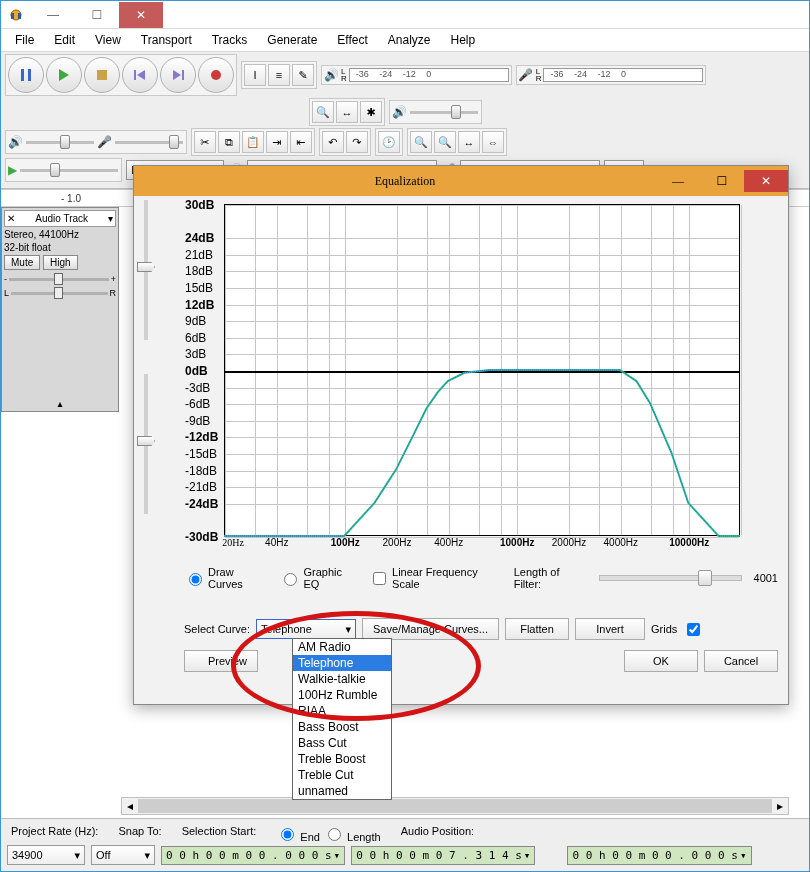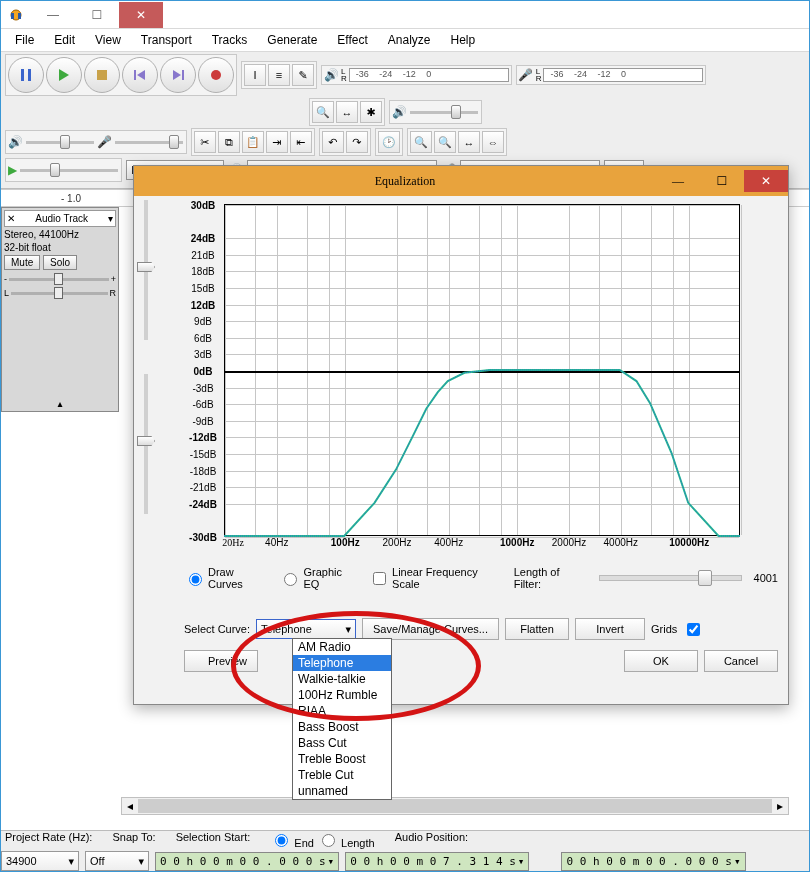--- a/index.html
+++ b/index.html
@@ -157,21 +157,21 @@
   .mini-slider .thumb {
     width:9px; height:12px; background:#eee; border:1px solid #666;
     position:absolute; top:-5px;
   }
   
   .status {
     position:absolute;
     bottom: 0; left:0; right:0;
     background:#eeeeee;
     border-top:1px solid #bbb;
-    padding: 0;
+    padding: 6px;
   }
   .status .labels { display:flex; gap: 20px; font-size:11px; margin-left:4px; }
   .status .controls { display:flex; gap:6px; margin-top:2px; align-items:center; }
   .timebox {
     background:#cfe6c0;
     border:1px solid #888;
     padding:2px 4px;
     font-family:"Lucida Console",monospace;
     font-size:11px;
     display:flex; align-items:center; gap:2px;
@@ -207,21 +207,21 @@
     width: 556px;
     height: 350px;
   }
   .eq-grid {
     position:absolute; left:40px; top:0; right:0; bottom:18px;
     border:1px solid #000;
     background:#fff;
   }
   .gv { position:absolute; top:0; bottom:0; border-left:1px solid #c6c6c6; }
   .gh { position:absolute; left:0; right:0; border-top:1px solid #c6c6c6; }
-  .ylbl { position:absolute; right:100%; transform:translate(-4px,-50%); font-size:10px; font-weight:bold; text-align:center; width:36px;}
+  .ylbl { position:absolute; right:100%; transform:translate(-4px,-50%); font-size:12px; font-weight:bold; text-align:left; width:36px;}
   .ylbl.nb { font-weight:normal; }
   .xlbl { position:absolute; top:100%; transform:translate(-50%,2px); font-size:10px; }
   .eq-curve { position:absolute; left:0; top:0; width:100%; height:100%; }
   .eq-zero { position:absolute; left:0; right:0; border-top:2px solid #000; }
   
   .db-slider {
     position:absolute; left:0; width:24px;
     display:flex; flex-direction:column; align-items:center;
   }
   .db-rail { width:4px; background:#d0d0d0; position:relative; }
@@ -443,21 +443,21 @@
   <div class="track-side">
     <div class="hdr">
       <span>✕</span>
       <span>Audio Track</span>
       <span>▾</span>
     </div>
     <div class="row">Stereo, 44100Hz</div>
     <div class="row">32-bit float</div>
     <div class="row">
       <span class="mutebtn">Mute</span>
-      <span class="mutebtn">Solo</span>
+      <span class="mutebtn">High</span>
     </div>
     <div class="mini-slider">
       <span>-</span>
       <div class="track">
           <div class="thumb" style="left:45%"></div>
         </div>
       <span>+</span>
     </div>
     <div class="mini-slider">
       <span>L</span>

